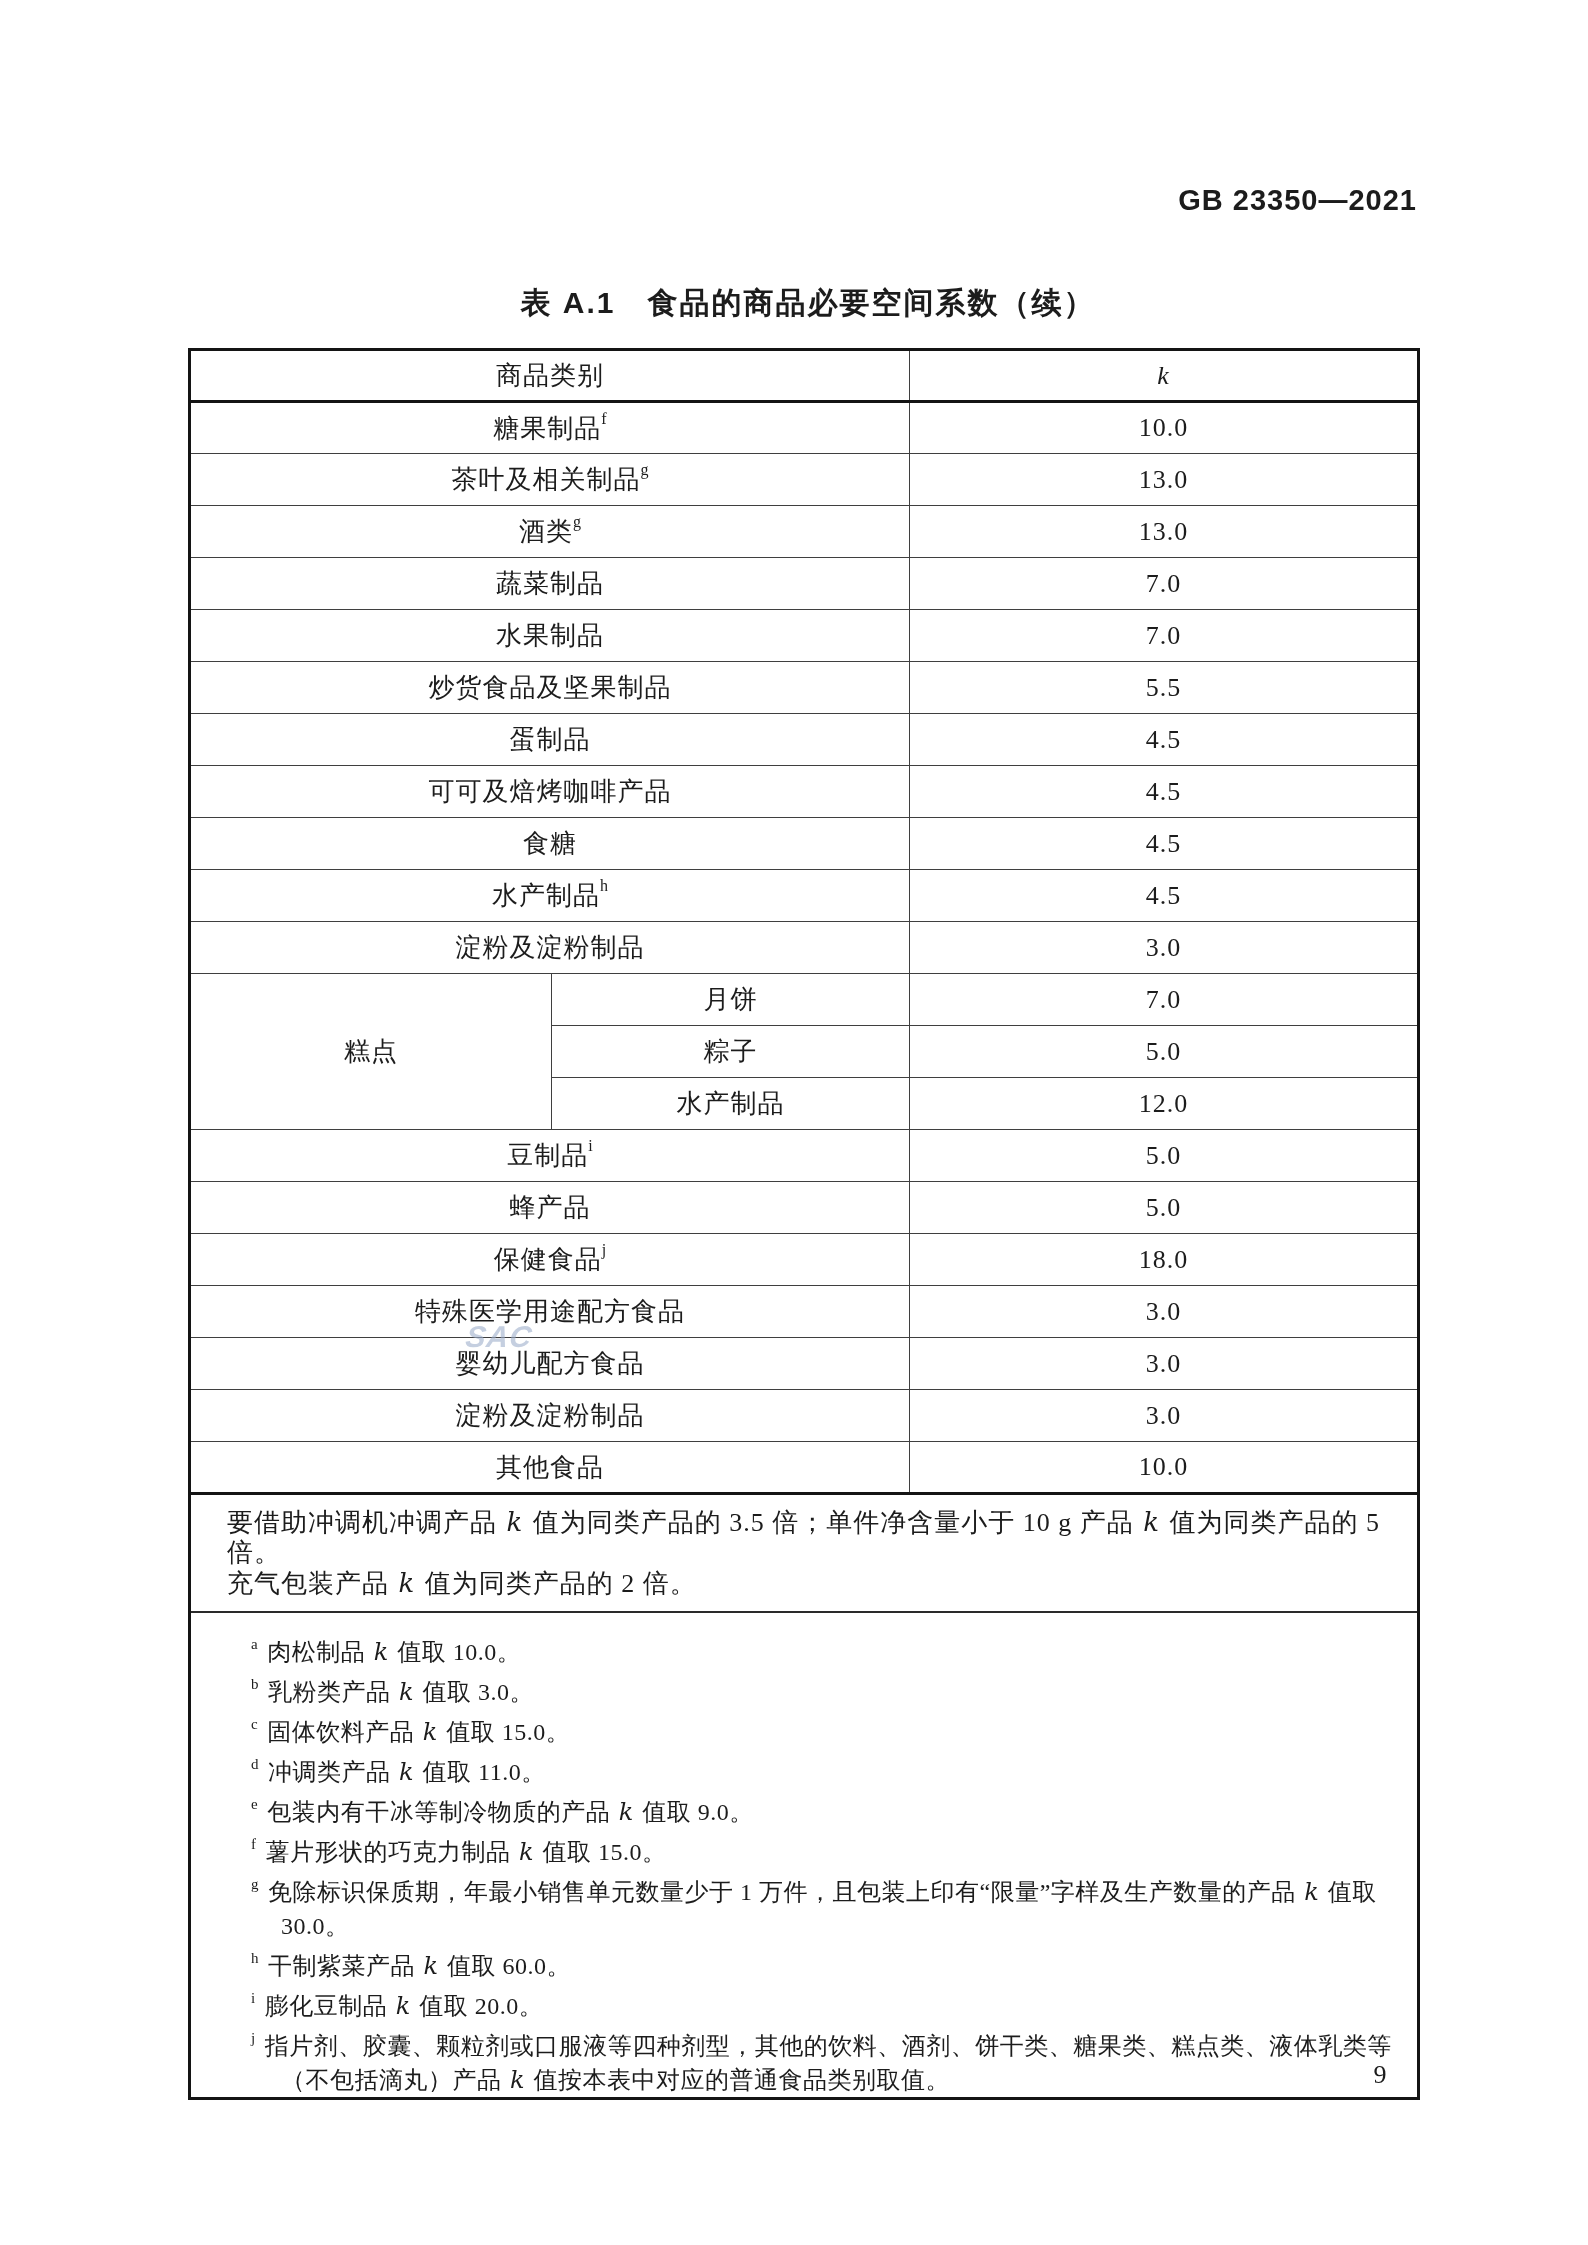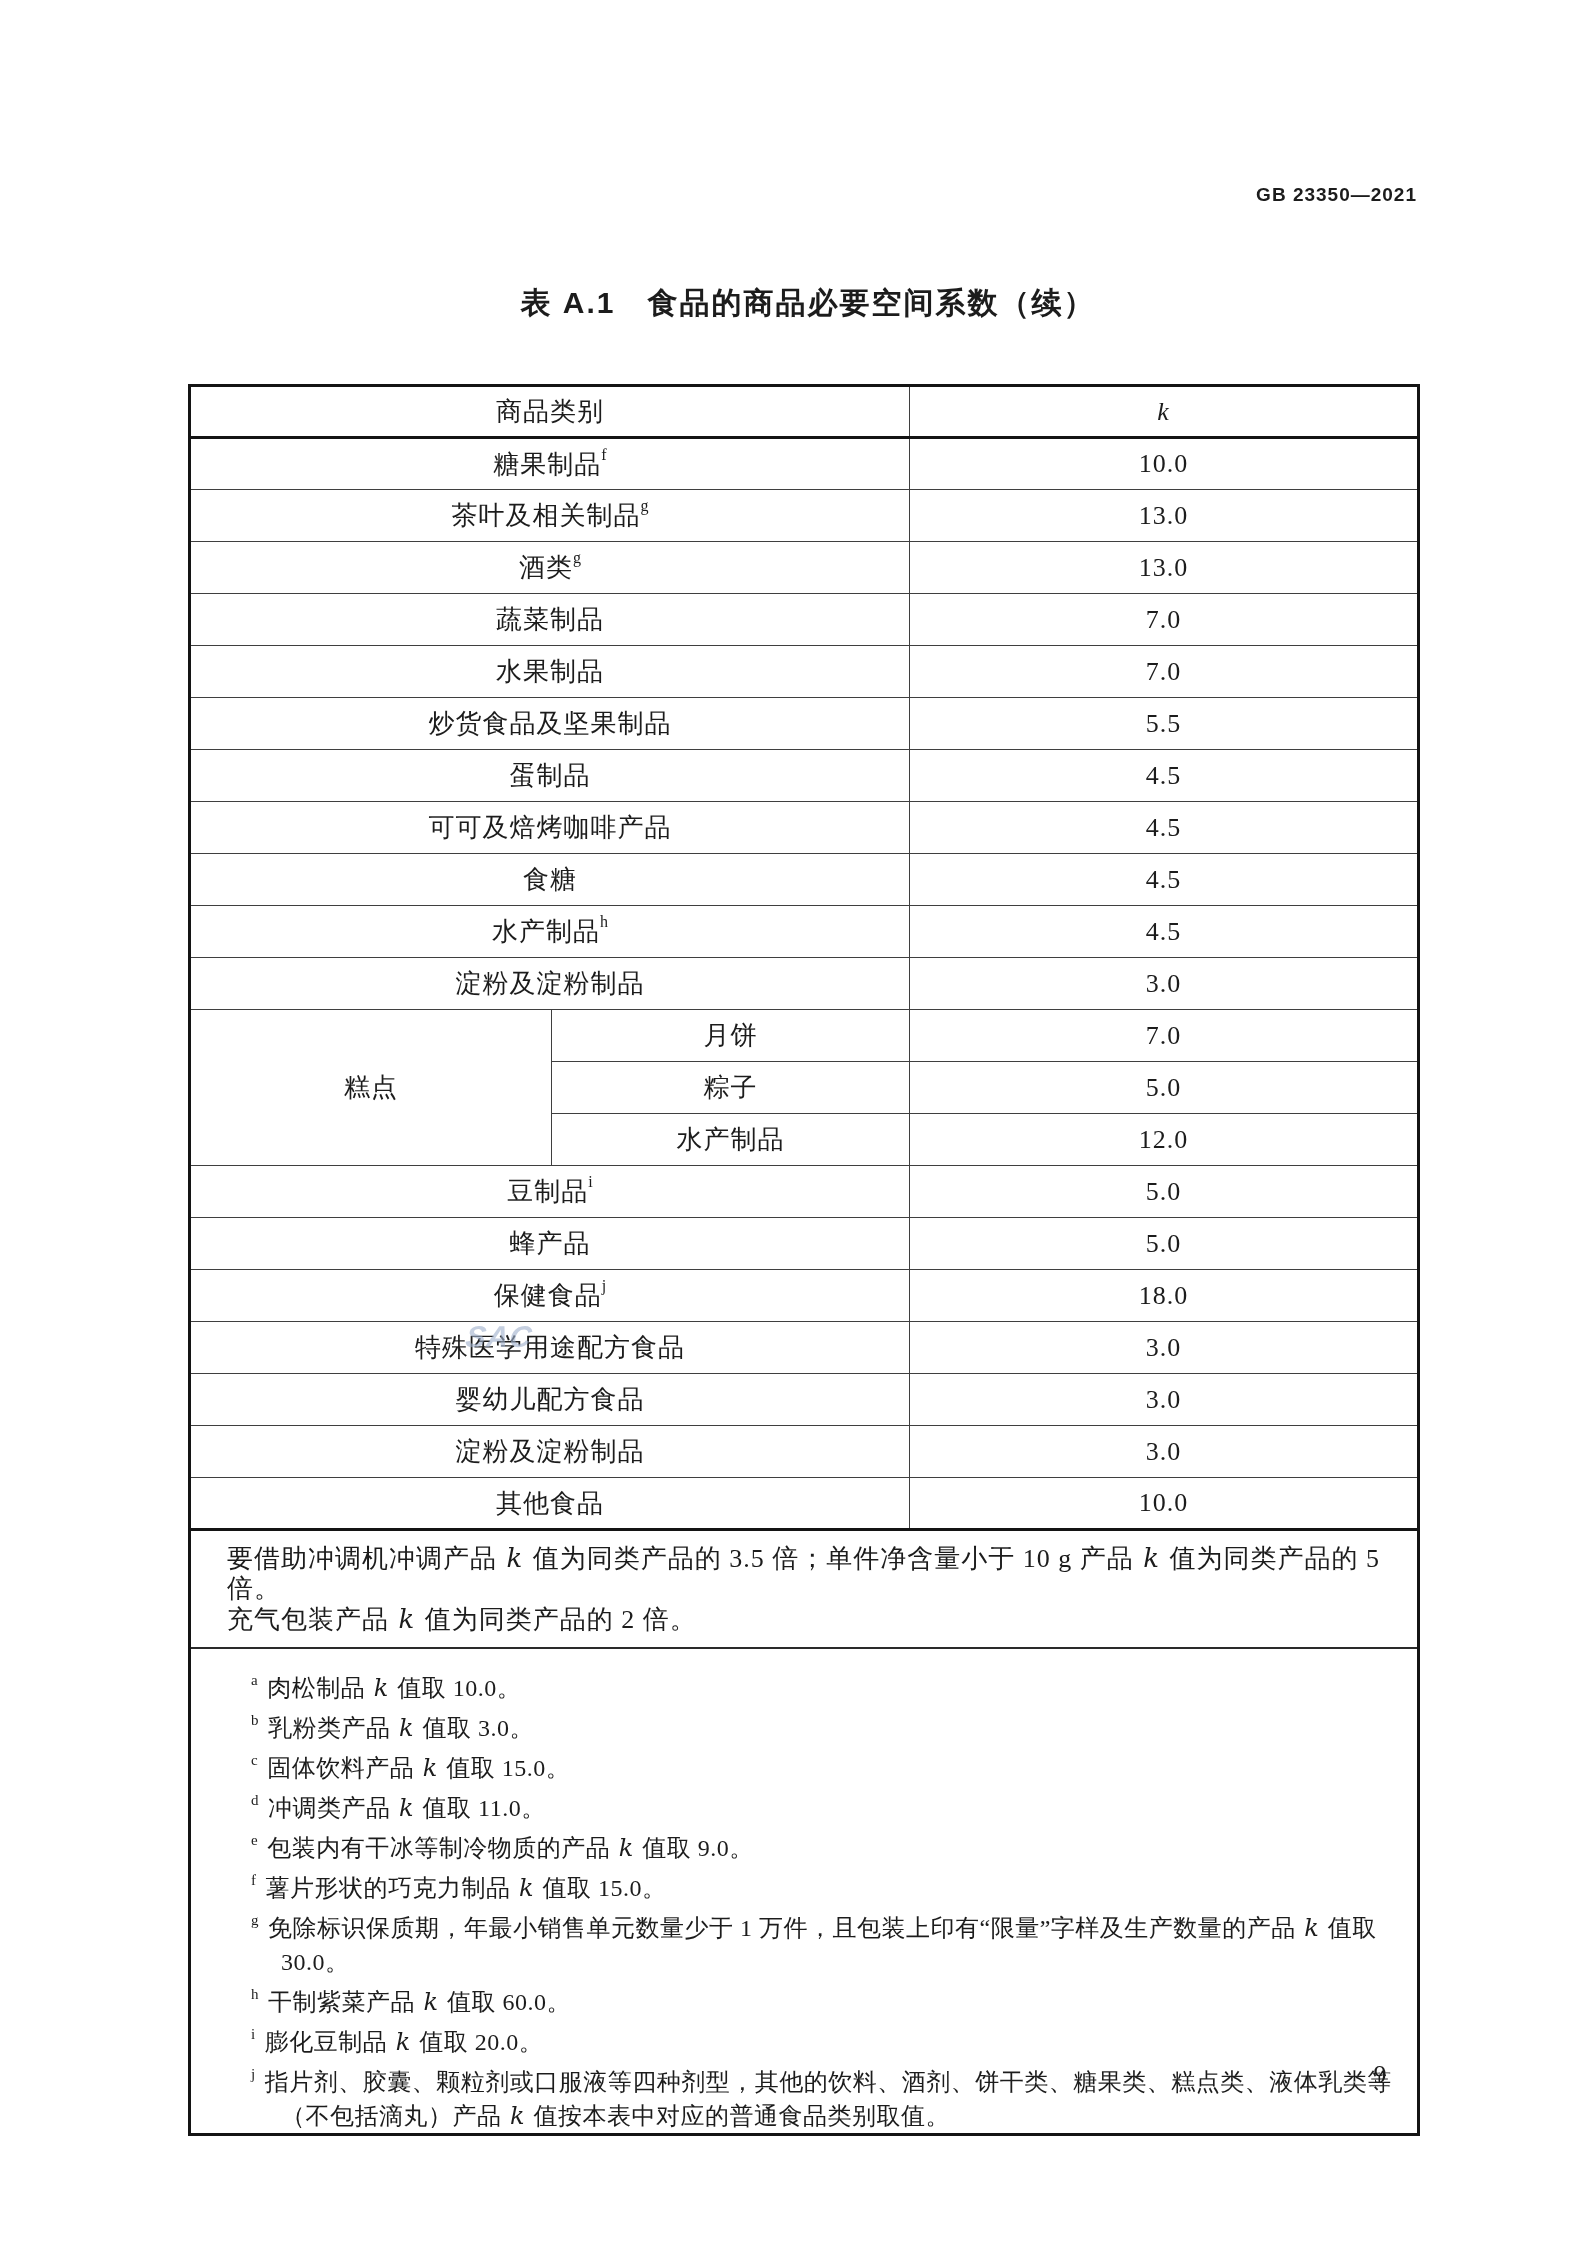--- a/index.html
+++ b/index.html
@@ -4,33 +4,32 @@
 <title>GB 23350—2021 表 A.1（续）</title>
 <style>
   html,body{margin:0;padding:0;background:#ffffff;}
   body{
     width:1588px;height:2245px;position:relative;
     font-family:"Liberation Serif","DejaVu Serif",serif;
     color:#1c1c1c;-webkit-font-smoothing:antialiased;
   }
   .std-code{
     position:absolute;top:184px;right:171px;
-    font-size:19px;font-weight:bold;letter-spacing:1px;
+    font-size:29px;font-weight:bold;letter-spacing:1px;
     font-family:"Liberation Sans","DejaVu Sans",sans-serif;
   }
   .tbl-title{
     position:absolute;top:283px;left:14px;width:100%;
     text-align:center;font-size:30px;font-weight:bold;letter-spacing:2px;
     font-family:"Liberation Sans","DejaVu Sans",sans-serif;
   }
   .tbl-wrap{position:absolute;left:188px;top:348px;width:1229px;}
   table.k-table{
     width:1229px;border-collapse:collapse;table-layout:fixed;
     border:3px solid #141414;
-    margin-top:36px;
   }
   table.k-table td{
     border:1.5px solid #3f3f3f;
     text-align:center;vertical-align:middle;
     font-size:26px;letter-spacing:1px;
     padding:0;
   }
   tr.head{height:52px;}
   tr.head td{border-bottom:3px solid #141414;}
   tr.r{height:52px;}

